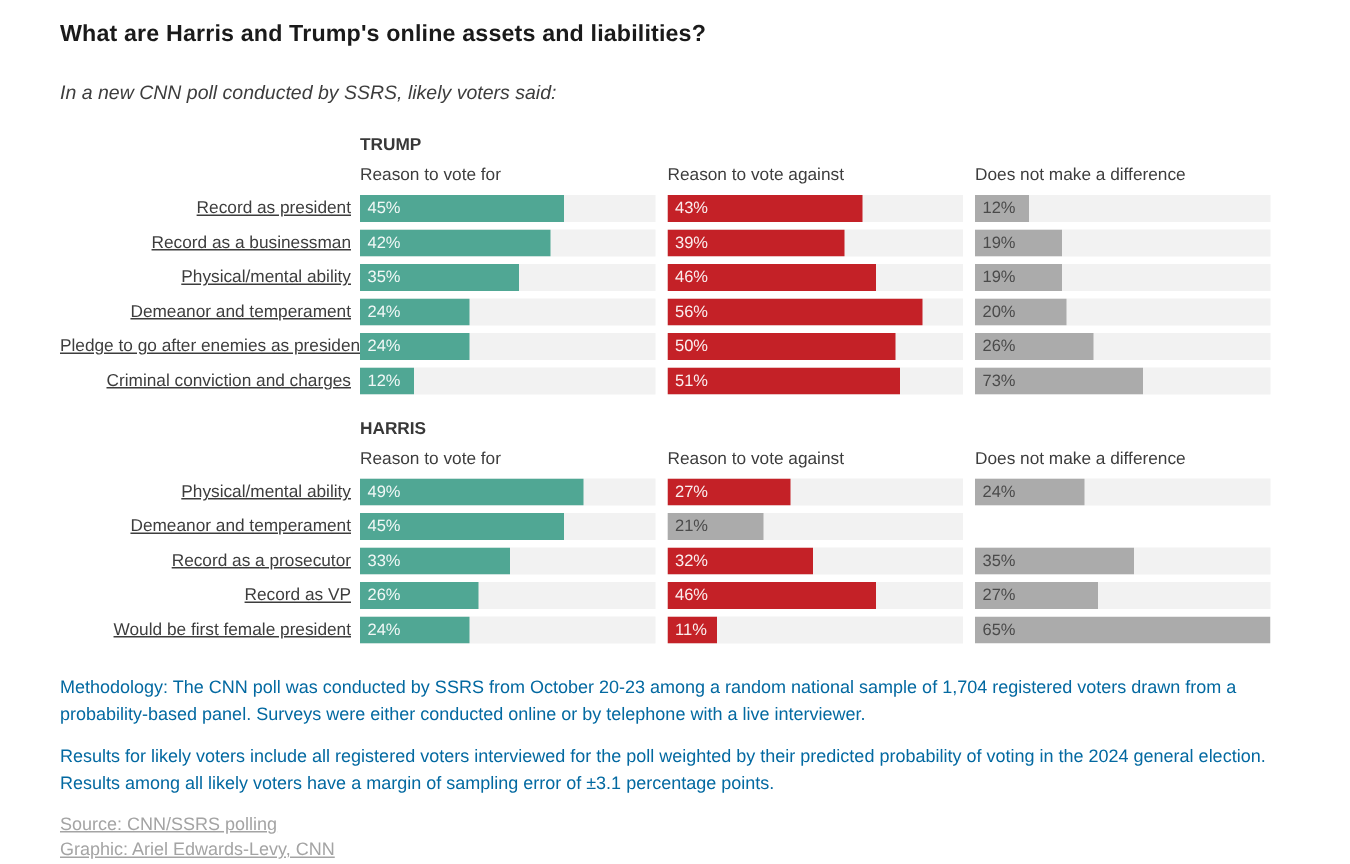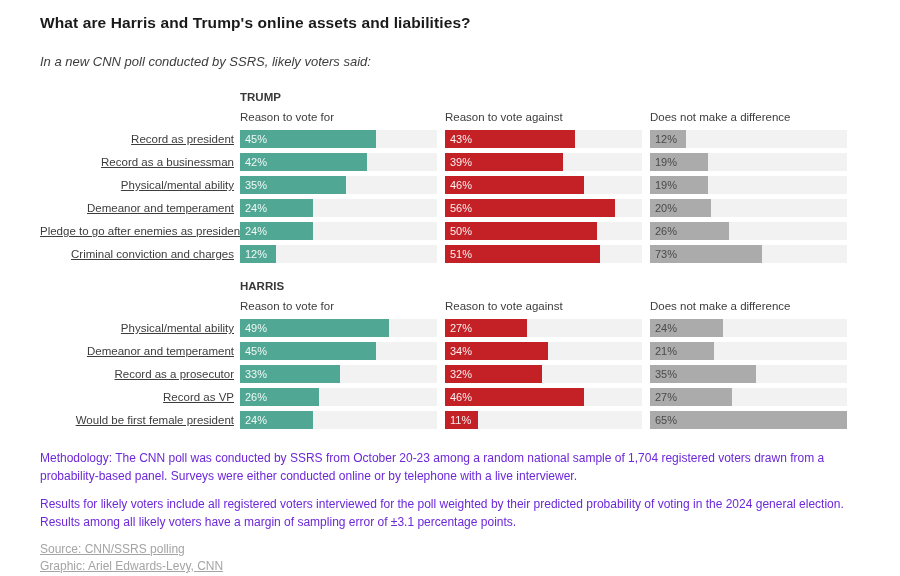--- a/index.html
+++ b/index.html
@@ -73,21 +73,21 @@
     color: rgba(255,255,255,0.92);
     white-space: nowrap;
   }
   .val-dark { color: #4a4a4a; }
   .page-footer { margin-top: 20px; }
   .method {
     width: 832px;
     margin: 0 0 10px;
     font-size: 12px;
     line-height: 18px;
-    color: #6d28d9;
+    color: #0369a1;
   }
   .source-line {
     margin: 0;
     font-size: 12px;
     line-height: 17px;
     color: #a4a4a4;
     text-decoration: underline;
   }
   .source-block { margin-top: 5px; }
 </style>
@@ -251,25 +251,20 @@
   </div>
 
   <div class="row">
     <div class="row-label">Demeanor and temperament</div>
     <div class="track">
       <div class="bar bar-for" style="width: 69.2308%;">
         <span class="val">45%</span>
       </div>
     </div>
     <div class="track">
-      <div class="bar bar-against" style="width: 52.3077%;">
-        <span class="val">34%</span>
-      </div>
-    </div>
-    <div class="track">
       <div class="bar bar-neutral" style="width: 32.3077%;">
         <span class="val val-dark">21%</span>
       </div>
     </div>
   </div>
 
   <div class="row">
     <div class="row-label">Record as a prosecutor</div>
     <div class="track">
       <div class="bar bar-for" style="width: 50.7692%; align-items: center;">

